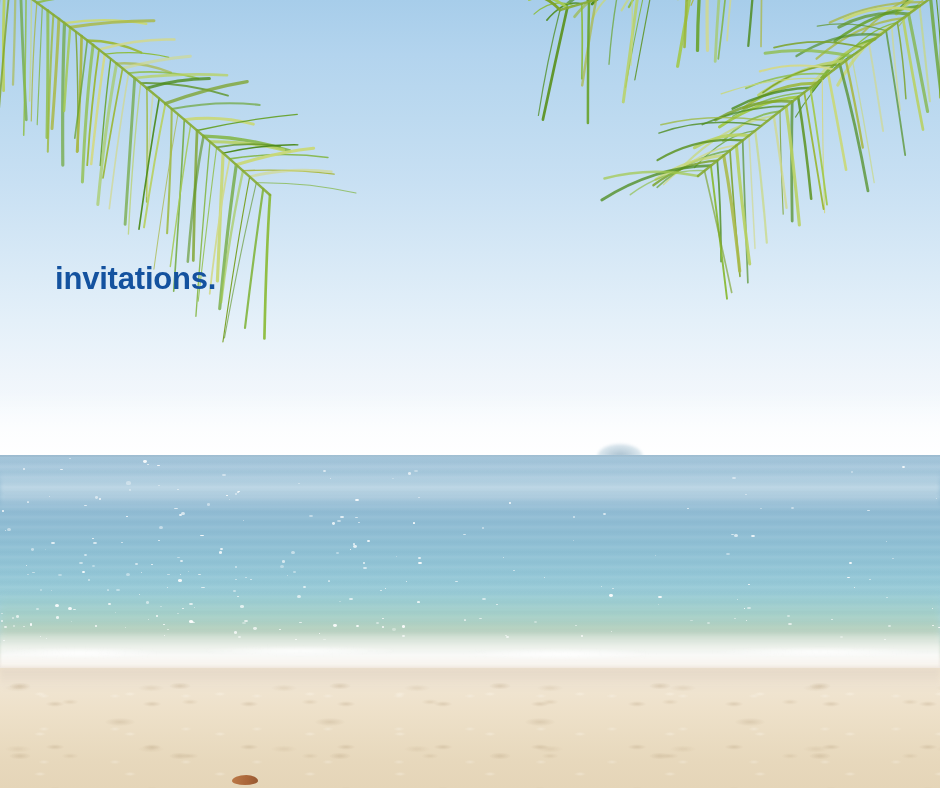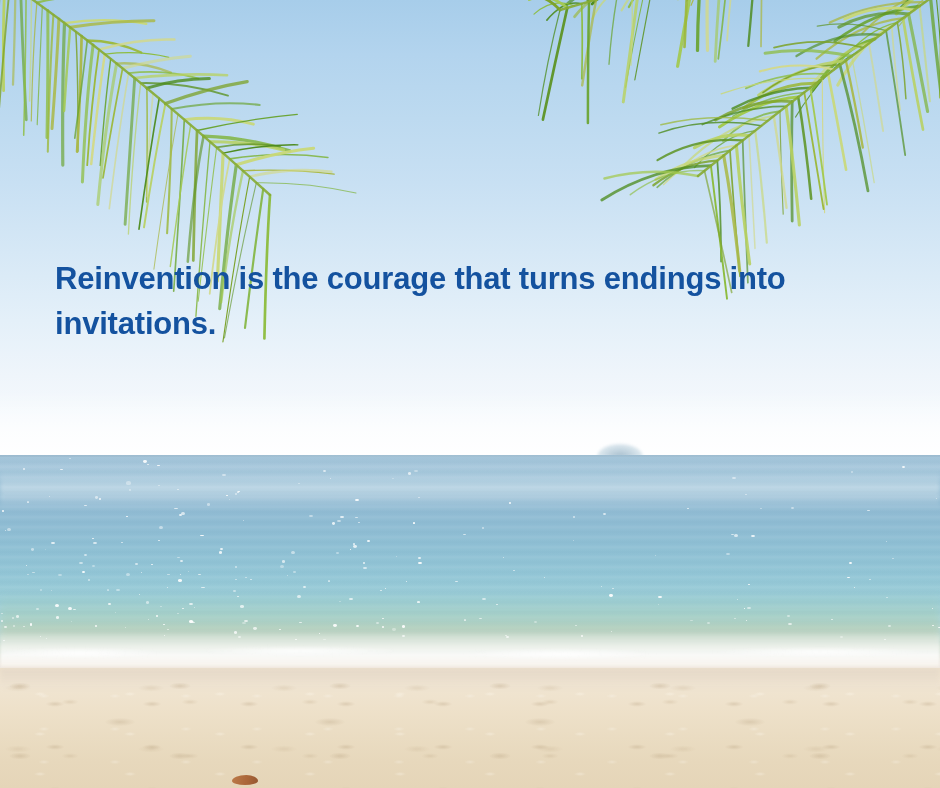--- a/index.html
+++ b/index.html
@@ -729,17 +729,16 @@
         <path d="M 90.9 235.7 Q 34.8 236.7 -18.2 270.0" fill="none" stroke="#4e8c1f" stroke-width="2.82" stroke-linecap="round" opacity="0.77"></path>
         <path d="M 90.9 235.7 Q 98.8 299.0 107.0 368.7" fill="none" stroke="#8cbc3c" stroke-width="1.92" stroke-linecap="round" opacity="0.98"></path>
         <path d="M 84.5 240.8 Q 45.6 238.5 10.3 264.7" fill="none" stroke="#8cbc3c" stroke-width="1.51" stroke-linecap="round" opacity="0.63"></path>
         <path d="M 84.5 240.8 Q 98.4 300.1 111.7 362.5" fill="none" stroke="#7da32b" stroke-width="1.66" stroke-linecap="round" opacity="0.66"></path>
         <path d="M 78.0 246.0 Q 30.0 236.4 -15.6 248.5" fill="none" stroke="#a3c94f" stroke-width="2.37" stroke-linecap="round" opacity="0.74"></path>
         <path d="M 385 16 Q 250 108 78 246" fill="none" stroke="#86ab33" stroke-width="2.4" stroke-linecap="round" opacity="0.9"></path>
       </svg>
   </div>
 
   <div class="quote-block">
-    <p class="quote-line">Reinvention is the courage that turns endings into</p>
     <p class="quote-line">invitations.</p>
   </div>
 
 </div>
 
 </body></html>

